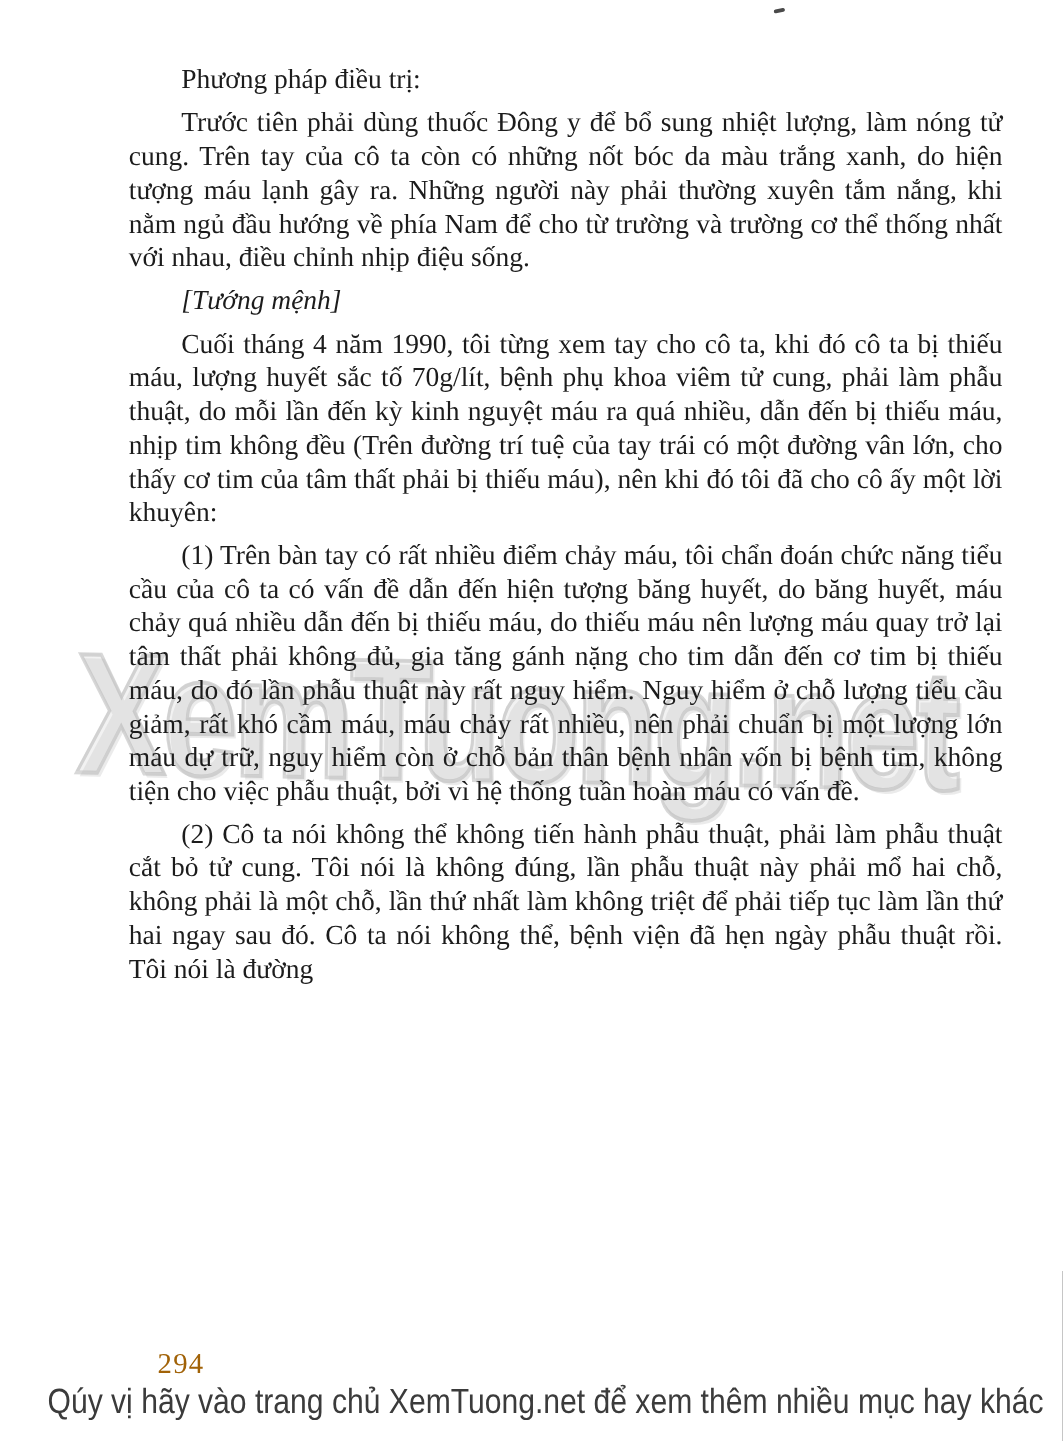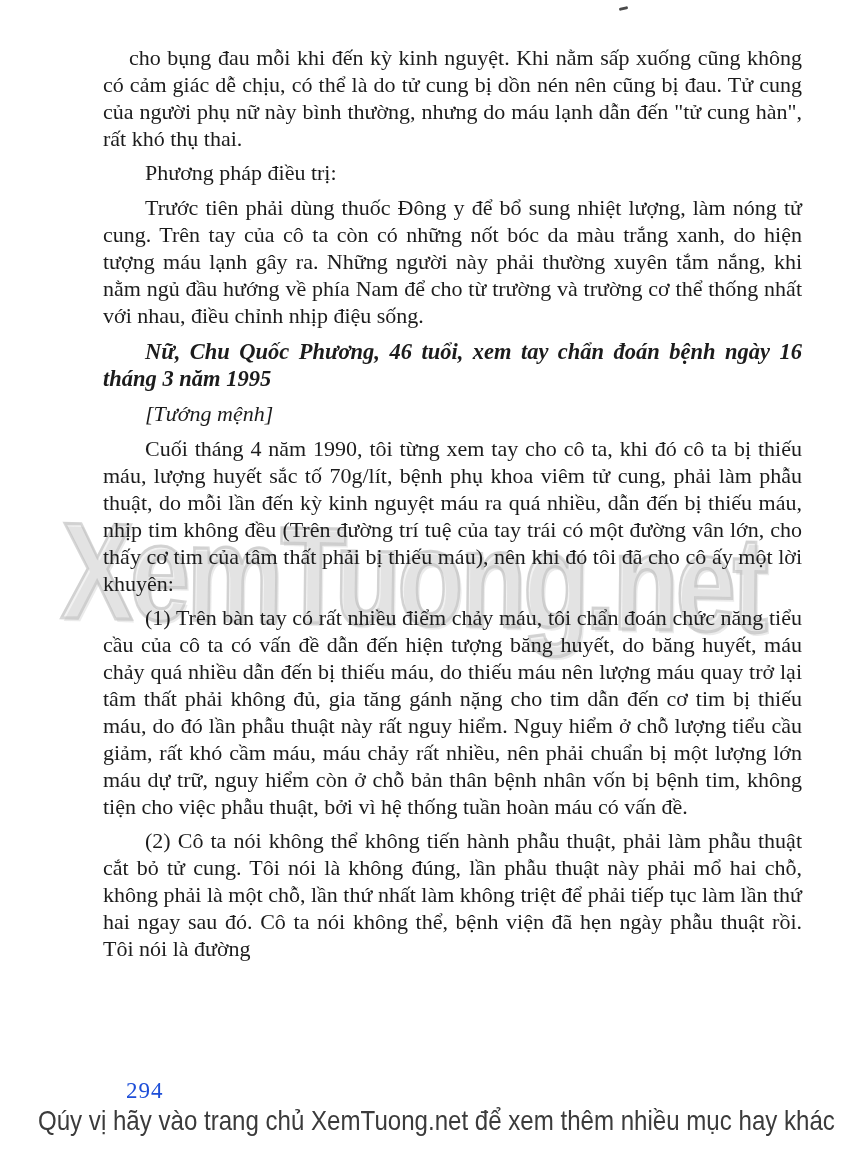--- a/index.html
+++ b/index.html
@@ -51,21 +51,21 @@
   .indent { text-indent: 42px; }
   .h-italic   { text-indent: 42px; margin: 5px 0 8px 0; }
   .h-bold     { font-style: italic; font-weight: bold; text-indent: 42px; margin: 9px 0 8px 0; font-size: 22.5px; }
   .h-bracket  { font-style: italic; text-indent: 42px; margin: 3px 0 8px 0; }
   .page-number {
     position: absolute;
     left: 126px; top: 1078px;
     z-index: 1;
     font-size: 23px;
     letter-spacing: 1px;
-    color: #1d4ed8;
+    color: #a16207;
   }
   .footer {
     position: absolute;
     left: 38px; top: 1105px;
     z-index: 1;
     font-family: "Liberation Sans", sans-serif;
     font-size: 28px;
     white-space: nowrap;
     color: #3b3b3b;
     transform: scaleX(0.86);
@@ -76,27 +76,25 @@
 </head>
 <body>
 
 <div class="page">
 
   <div class="speck"></div>
 
   <div class="watermark">XemTuong.net</div>
 
   <div class="content">
-    <p class="para cont">cho bụng đau mỗi khi đến kỳ kinh nguyệt. Khi nằm sấp xuống cũng không có cảm giác dễ chịu, có thể là do tử cung bị dồn nén nên cũng bị đau. Tử cung của người phụ nữ này bình thường, nhưng do máu lạnh dẫn đến "tử cung hàn", rất khó thụ thai.</p>
 
     <p class="h-italic">Phương pháp điều trị:</p>
 
     <p class="para indent">Trước tiên phải dùng thuốc Đông y để bổ sung nhiệt lượng, làm nóng tử cung. Trên tay của cô ta còn có những nốt bóc da màu trắng xanh, do hiện tượng máu lạnh gây ra. Những người này phải thường xuyên tắm nắng, khi nằm ngủ đầu hướng về phía Nam để cho từ trường và trường cơ thể thống nhất với nhau, điều chỉnh nhịp điệu sống.</p>
 
-    <p class="h-bold">Nữ, Chu Quốc Phương, 46 tuổi, xem tay chẩn đoán bệnh ngày 16 tháng 3 năm 1995</p>
 
     <p class="h-bracket">[Tướng mệnh]</p>
 
     <p class="para indent">Cuối tháng 4 năm 1990, tôi từng xem tay cho cô ta, khi đó cô ta bị thiếu máu, lượng huyết sắc tố 70g/lít, bệnh phụ khoa viêm tử cung, phải làm phẫu thuật, do mỗi lần đến kỳ kinh nguyệt máu ra quá nhiều, dẫn đến bị thiếu máu, nhịp tim không đều (Trên đường trí tuệ của tay trái có một đường vân lớn, cho thấy cơ tim của tâm thất phải bị thiếu máu), nên khi đó tôi đã cho cô ấy một lời khuyên:</p>
 
     <p class="para indent">(1) Trên bàn tay có rất nhiều điểm chảy máu, tôi chẩn đoán chức năng tiểu cầu của cô ta có vấn đề dẫn đến hiện tượng băng huyết, do băng huyết, máu chảy quá nhiều dẫn đến bị thiếu máu, do thiếu máu nên lượng máu quay trở lại tâm thất phải không đủ, gia tăng gánh nặng cho tim dẫn đến cơ tim bị thiếu máu, do đó lần phẫu thuật này rất nguy hiểm. Nguy hiểm ở chỗ lượng tiểu cầu giảm, rất khó cầm máu, máu chảy rất nhiều, nên phải chuẩn bị một lượng lớn máu dự trữ, nguy hiểm còn ở chỗ bản thân bệnh nhân vốn bị bệnh tim, không tiện cho việc phẫu thuật, bởi vì hệ thống tuần hoàn máu có vấn đề.</p>
 
     <p class="para indent">(2) Cô ta nói không thể không tiến hành phẫu thuật, phải làm phẫu thuật cắt bỏ tử cung. Tôi nói là không đúng, lần phẫu thuật này phải mổ hai chỗ, không phải là một chỗ, lần thứ nhất làm không triệt để phải tiếp tục làm lần thứ hai ngay sau đó. Cô ta nói không thể, bệnh viện đã hẹn ngày phẫu thuật rồi. Tôi nói là đường</p>
   </div>
 

